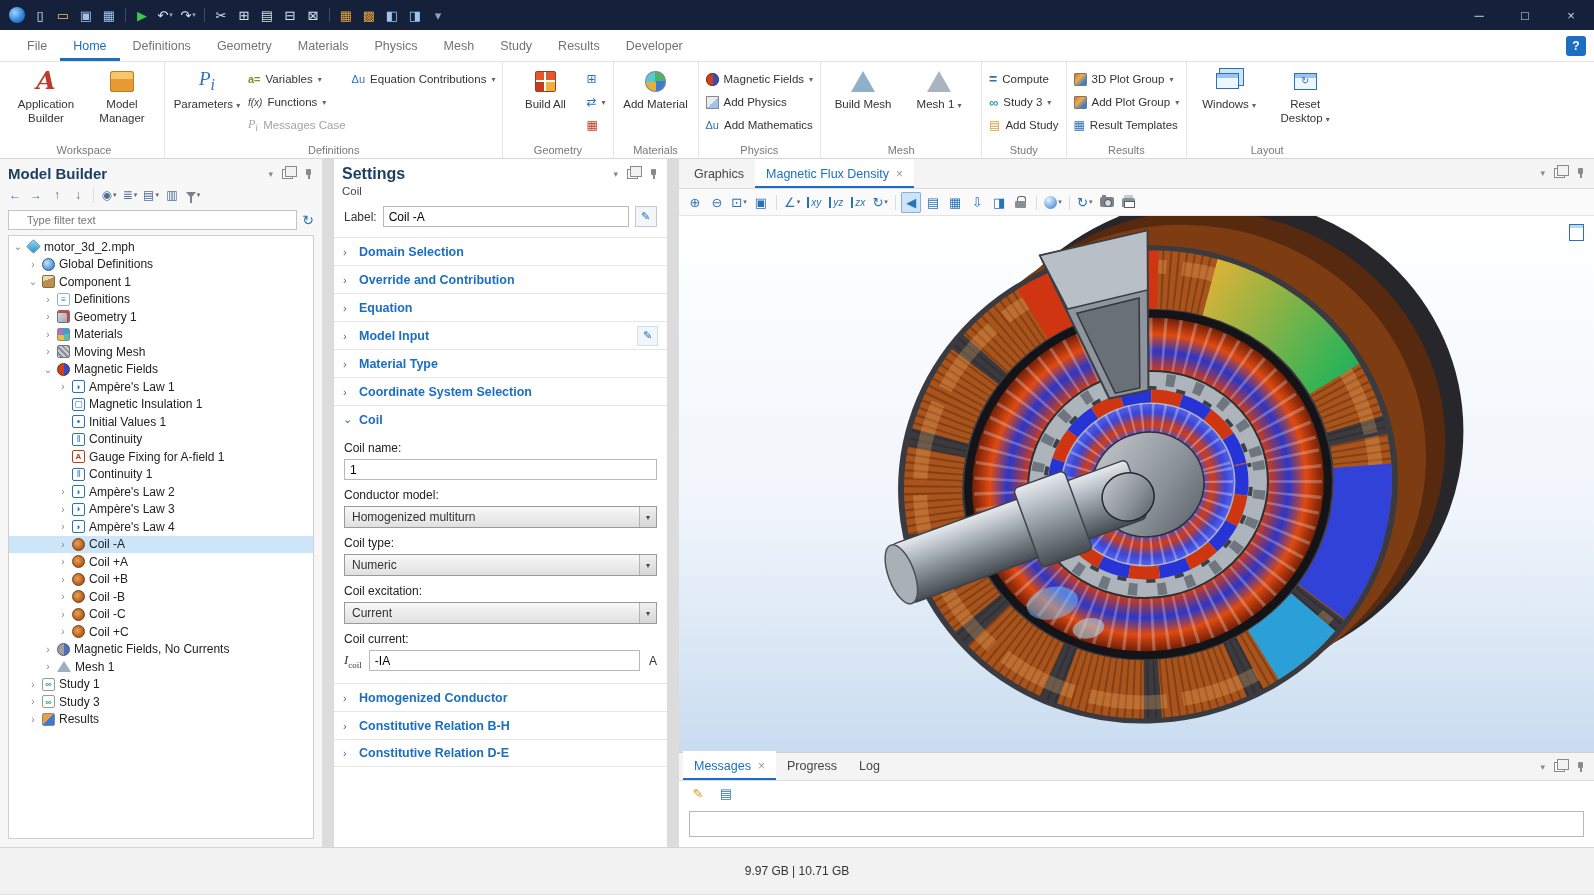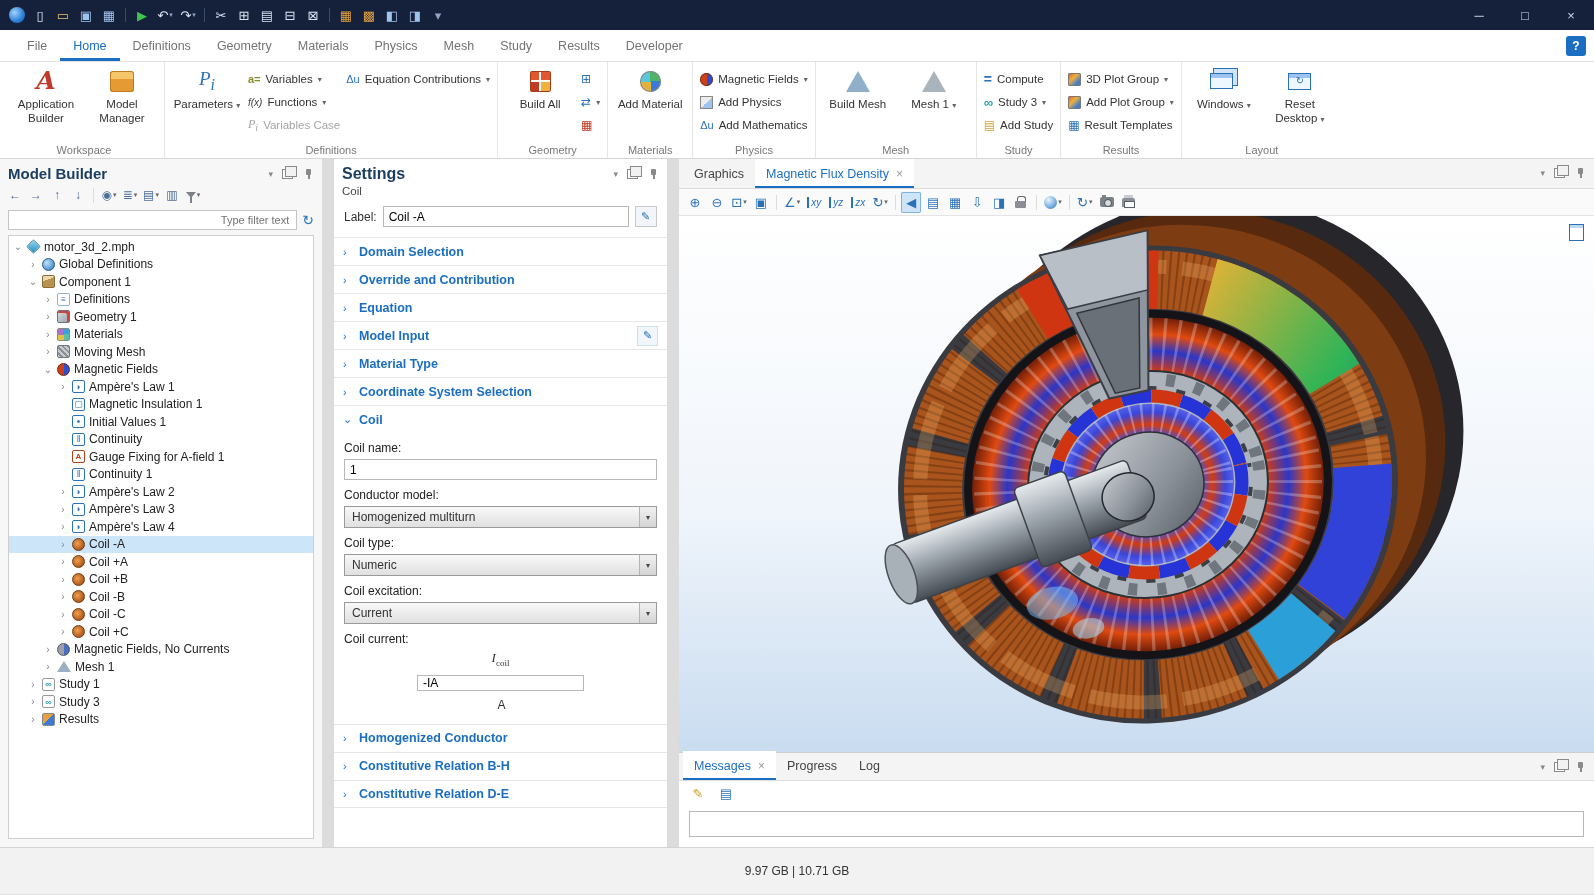--- a/index.html
+++ b/index.html
@@ -71,21 +71,21 @@
   .phdr { display:flex; align-items:flex-start; justify-content:space-between; padding:6px 8px 2px; }
   .ptitle { font-size:15px; font-weight:bold; color:#1c3f61; }
   .psub { font-size:11.5px; color:#444; margin-top:2px; }
   .phdr-icons { display:flex; gap:9px; align-items:center; color:#888; padding-top:3px; }
   .phdr-icons .tri { font-size:9px; color:#888; }
   
   .mtoolbar { display:flex; align-items:center; gap:3px; padding:1px 6px 3px; }
   .mtool { display:flex; align-items:center; justify-content:center; min-width:18px; height:20px; font-size:12px; color:#4a6e9a; }
   .mtool .caret { font-size:7px; margin-left:1px; }
   .filter-row { display:flex; align-items:center; gap:5px; padding:2px 8px 5px; }
-  .filter-row input { flex:1; height:20px; border:1px solid #c4c4c4; font-size:11px; padding:0 7px; background:#fff;text-align:right; }
+  .filter-row input { flex:1; height:20px; border:1px solid #c4c4c4; font-size:11px; padding:0 18px; background:#fff; }
   .refresh-ic { color:#2a72b8; font-size:14px; }
   .tree { flex:1; background:#fff; border:1px solid #cfcfcf; margin:0 8px 8px; overflow:hidden; padding-top:2px; }
   .trow { display:flex; align-items:center; height:17.5px; gap:4px; white-space:nowrap; font-size:12px; }
   .trow.sel { background:var(--selection,#cce5f8); }
   .chev { width:10px; color:#888; font-size:10px; text-align:center; flex:none; }
   .tlabel { color:#222; }
   .ti { width:13px; height:13px; border-radius:2px; flex:none; display:flex; align-items:center; justify-content:center; font-size:8px; }
   .ti-model { background:linear-gradient(135deg,#8fd8ee,#2a8fc0); border:1px solid #1c7097; transform:rotate(45deg) scale(.8); border-radius:2px; }
   .ti-globe { border-radius:50%; background:radial-gradient(circle at 35% 35%,#bfe3ff,#2a72b8); border:1px solid #1d5a94; }
   .ti-component { background:linear-gradient(160deg,#ead9b2 0 35%,#b89050 35%); border:1px solid #8a6a30; }
@@ -117,21 +117,21 @@
   .mini-btn { width:22px; height:21px; border:1px solid #c8c8c8; background:#f2f6fa; display:flex; align-items:center; justify-content:center; color:#2a72b8; font-size:11px; }
   .sec-row { display:flex; align-items:center; gap:6px; height:28px; border-top:1px solid #e6e6e6; padding:0 9px; font-size:12.5px; font-weight:bold; color:var(--accent,#1b6ec2); background:#fff; }
   .sec-rows-bottom .sec-row:last-child { border-bottom:1px solid #e6e6e6; }
   .chev2 { color:var(--accent,#1b6ec2); font-size:11px; width:10px; font-weight:normal; }
   .sec-edit { margin-left:auto; width:21px; height:20px; border:1px solid #cfdfee; background:#f0f6fc; color:#2a72b8; display:flex; align-items:center; justify-content:center; font-size:11px; }
   .fields { padding:0 10px 12px; display:flex; flex-direction:column; }
   .fcaption { font-size:12px; margin:8px 0 4px; color:#222; }
   .ftext { height:21px; border:1px solid #b8b8b8; padding:0 5px; font-size:12px; width:100%; }
   .fselect { height:22px; border:1px solid #9a9a9a; background:linear-gradient(#f8f8f8,#e0e0e0); display:flex; align-items:center; justify-content:space-between; padding:0 0 0 7px; font-size:12px; }
   .fselect .sc { font-size:8px; color:#444; border-left:1px solid #b4b4b4; height:100%; display:flex; align-items:center; padding:0 6px; background:linear-gradient(#f0f0f0,#d6d6d6); }
-  .unit-row { display:flex; align-items:center; gap:7px;flex-direction:column; }
+  .unit-row { display:flex; align-items:center; gap:7px; }
   .unit-prefix { font-family:"Liberation Serif",serif; font-size:13px; white-space:nowrap; }
   .unit-prefix sub { font-size:9px; }
   .unit-row .ftext { flex:1; width:auto; }
   .unit-suffix { font-size:12px; padding-left:2px; }
   
   .gtabs { height:30px; display:flex; align-items:flex-end; background:#f4f4f4; border-bottom:1px solid #ddd; padding-left:4px; position:relative; flex:none; }
   .gtab { display:flex; align-items:center; gap:7px; padding:0 11px; height:29px; font-size:12.5px; color:#444; }
   .gtab.active { background:#fff; color:var(--accent,#1b6ec2); box-shadow:inset 0 -2px 0 var(--accent,#1b6ec2); }
   .gtab .x { color:#999; font-size:12px; }
   .tabs-right { position:absolute; right:8px; top:8px; display:flex; gap:9px; align-items:center; color:#888; }
@@ -299,21 +299,21 @@
         <span>Variables</span>
         <span class="caret">▾</span>
       </div>
       <div class="rsmall">
         <span class="ri-fx">f(x)</span>
         <span>Functions</span>
         <span class="caret">▾</span>
       </div>
       <div class="rsmall disabled">
         <span class="ri-pi gray">P<sub>i</sub></span>
-        <span>Variables Case</span>
+        <span>Messages Case</span>
       </div>
     </div>
     <div class="rcol">
       <div class="rsmall">
         <span class="ri-du">Δu</span>
         <span>Equation Contributions</span>
         <span class="caret">▾</span>
       </div>
     </div>
     <div class="rgroup-label">Definitions</div>

